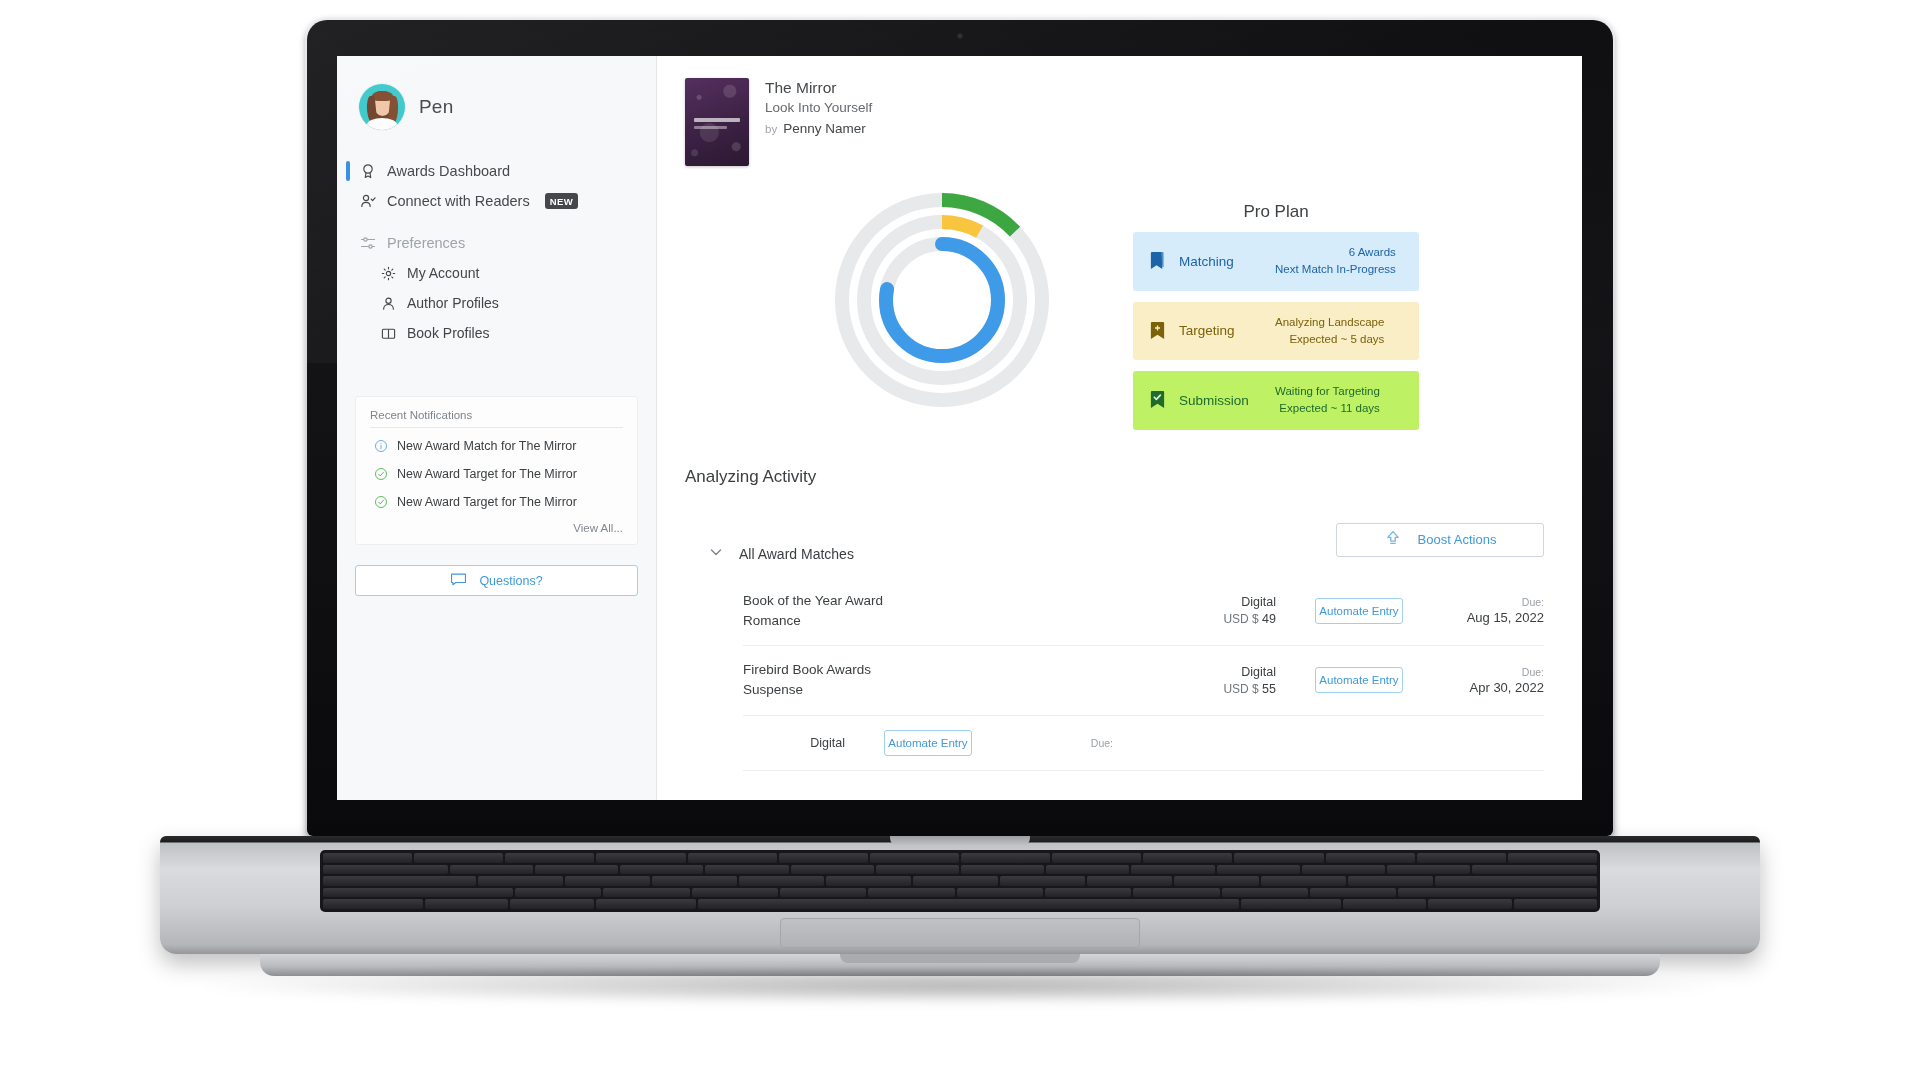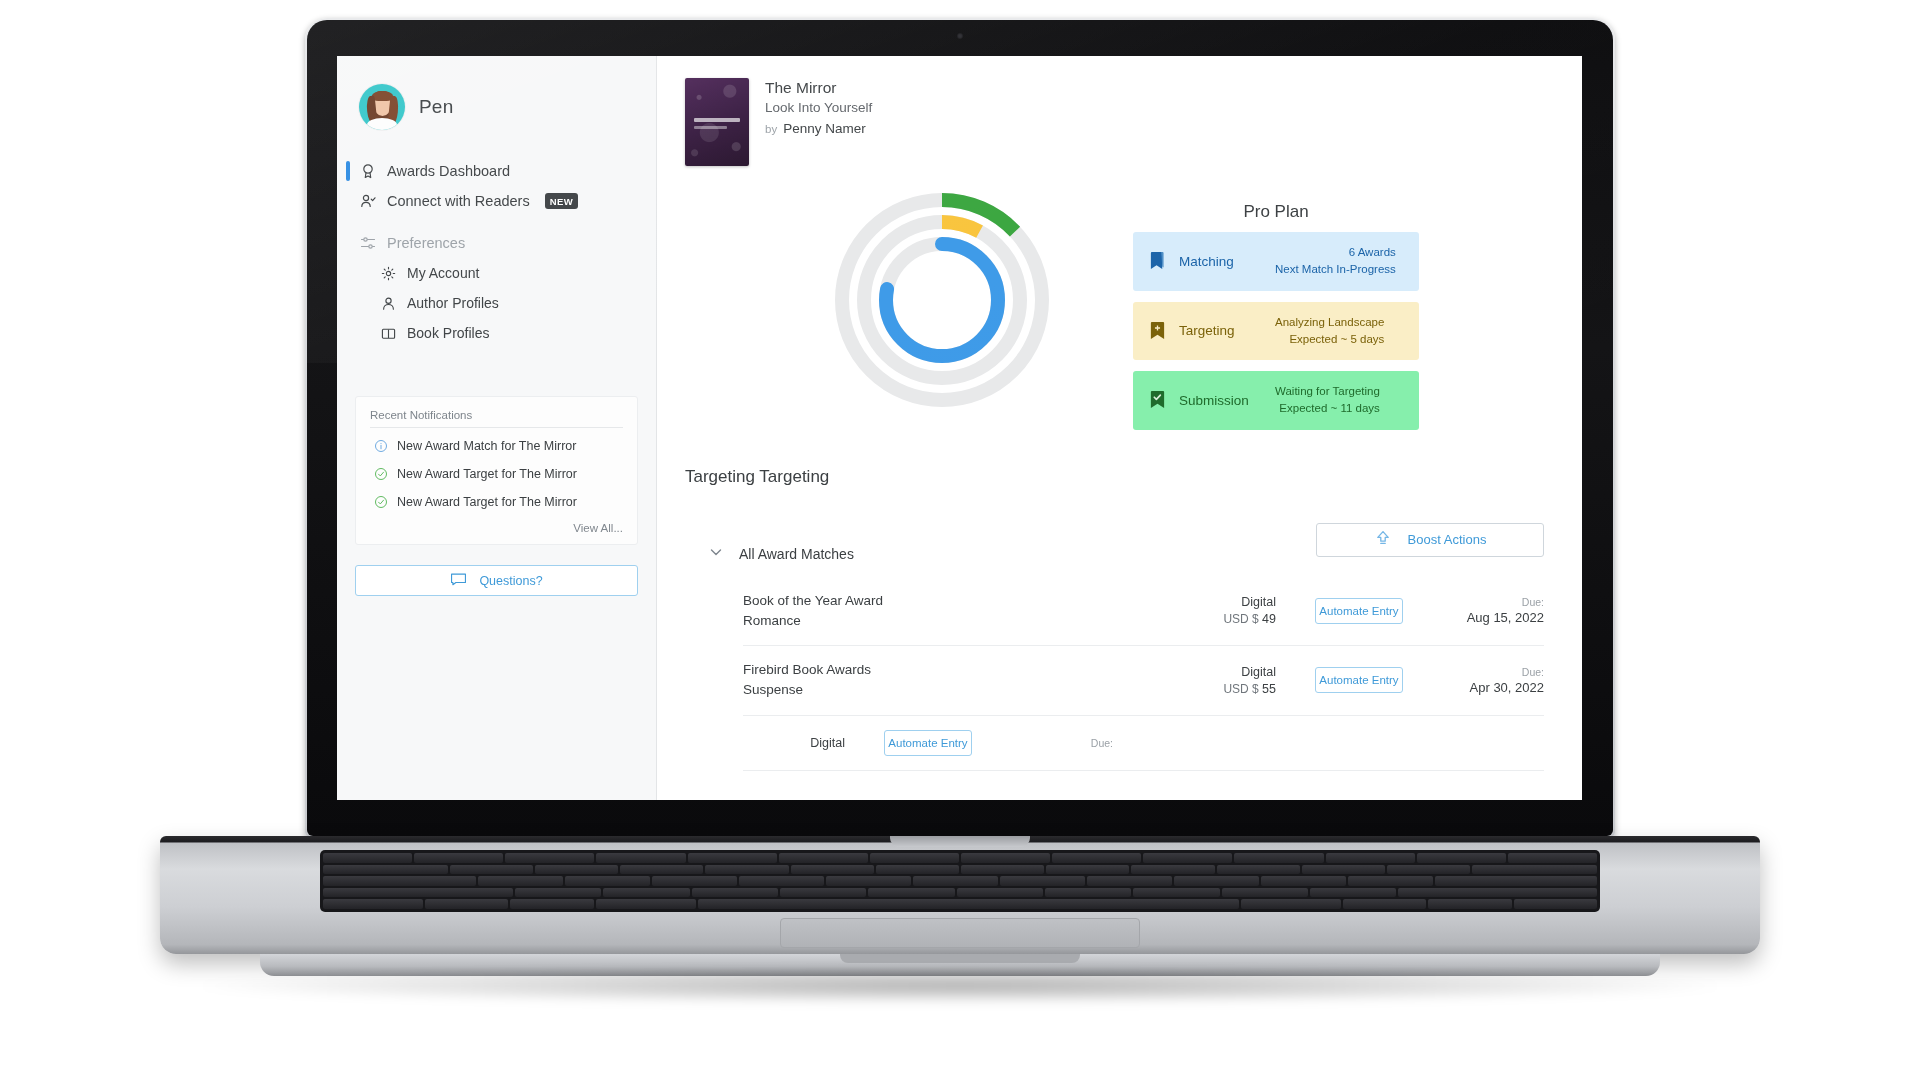--- a/index.html
+++ b/index.html
@@ -202,36 +202,36 @@
     width: 286px; border-radius:3px; padding: 12px 14px;
     display:flex; align-items:center; gap:12px; margin-bottom: 11px;
   }
   .plan-card .pc-ico { width:20px; flex:none; display:flex; justify-content:center;}
   .pc-name { font-size:13.5px; width: 84px; flex:none; }
   .pc-detail { font-size:11.5px; line-height:1.5;text-align:right; }
   .pc-matching { background:#d7ecfb; }
   .pc-matching .pc-name, .pc-matching .pc-detail { color:#1a63a8; }
   .pc-targeting { background:#faeec6; }
   .pc-targeting .pc-name, .pc-targeting .pc-detail { color:#7a6108; }
-  .pc-submission { background:#86efac; }
+  .pc-submission { background:#bef264; }
   .pc-submission .pc-name, .pc-submission .pc-detail { color:#1f6b2c; }
 
   .section-title { font-size:17px; color:#3c4043; padding: 26px 0 0 28px; }
 
   .target-row { display:flex; align-items:center; gap:16px; padding: 22px 0 0 50px; }
   .target-text { font-size:13.5px; color:#3c4043; line-height:1.55; }
 
   .matches-head {
     display:flex; align-items:center; justify-content:space-between;
     padding: 30px 38px 0 52px;
   }
   .matches-left { display:flex; align-items:center; gap:16px;margin-top:28px; }
   .matches-label { font-size:14px; color:#3c4043; }
   .boost-btn {
-    width: 228px; height: 34px; border:1px solid #cfd6dc; border-radius:3px;
+    width: 208px; height: 34px; border:1px solid #cfd6dc; border-radius:3px;
     background:#fff; display:flex; align-items:center; justify-content:center; gap:16px;
     font-size:13px; color:#3f9ad8;
   }
 
   .award-list { margin: 14px 38px 0 86px; }
   .award-row {
     display:flex; align-items:center; padding: 14px 0;
     border-bottom:1px solid #ebedef;
   }
   .aw-name { flex:1; font-size:13.5px; color:#3c4043; line-height:1.5; }
@@ -462,21 +462,21 @@
                 </span>
                 <span class="pc-name">Submission</span>
                 <span class="pc-detail">
                   <span>Waiting for Targeting</span><br>
                   <span>Expected ~ 11 days</span>
                 </span>
               </div>
             </div>
           </div>
 
-          <div class="section-title">Targeting Targeting</div>
+          <div class="section-title">Analyzing Activity</div>
 
 
           <div class="matches-head">
             <div class="matches-left">
               <span>
                 <svg width="14" height="14" viewBox="0 0 14 14" fill="none" stroke="#7e868e" stroke-width="1.4">
                   <path d="M2.5 5 L7 9.4 L11.5 5" stroke-linecap="round" stroke-linejoin="round"></path>
                 </svg>
               </span>
               <span class="matches-label">All Award Matches</span>

